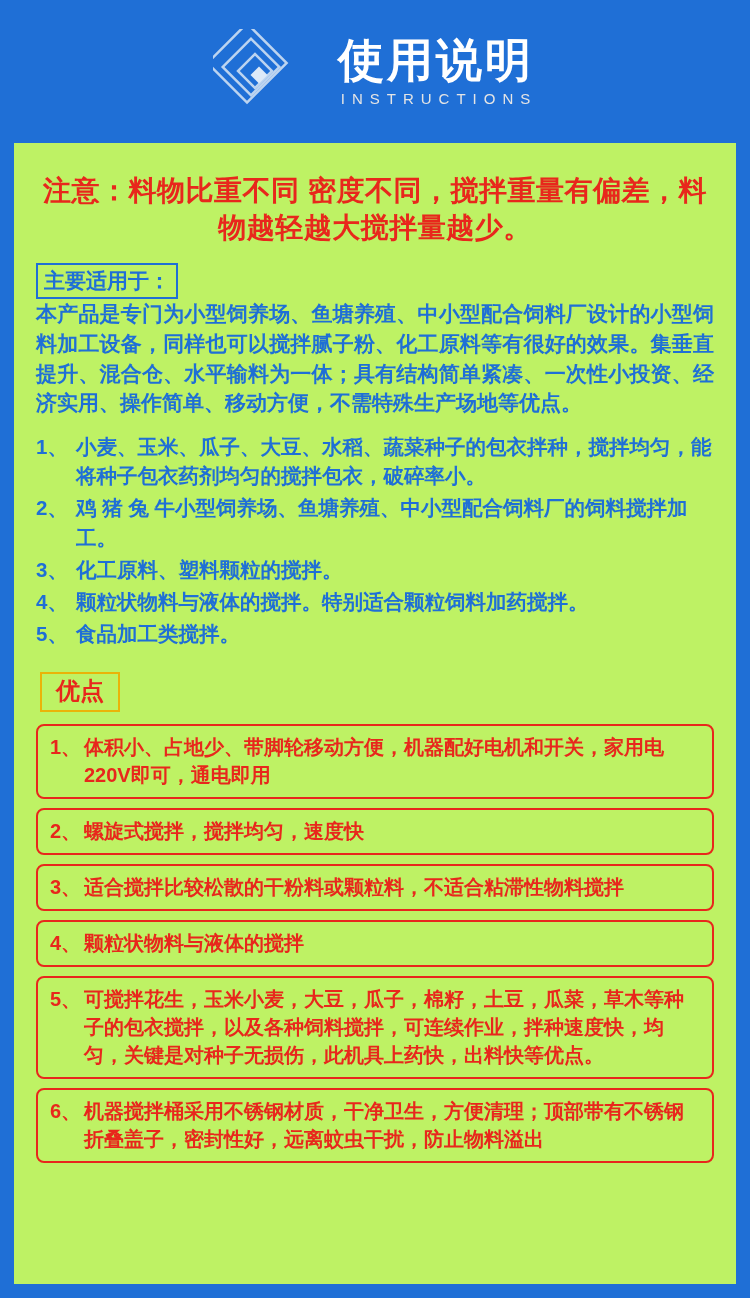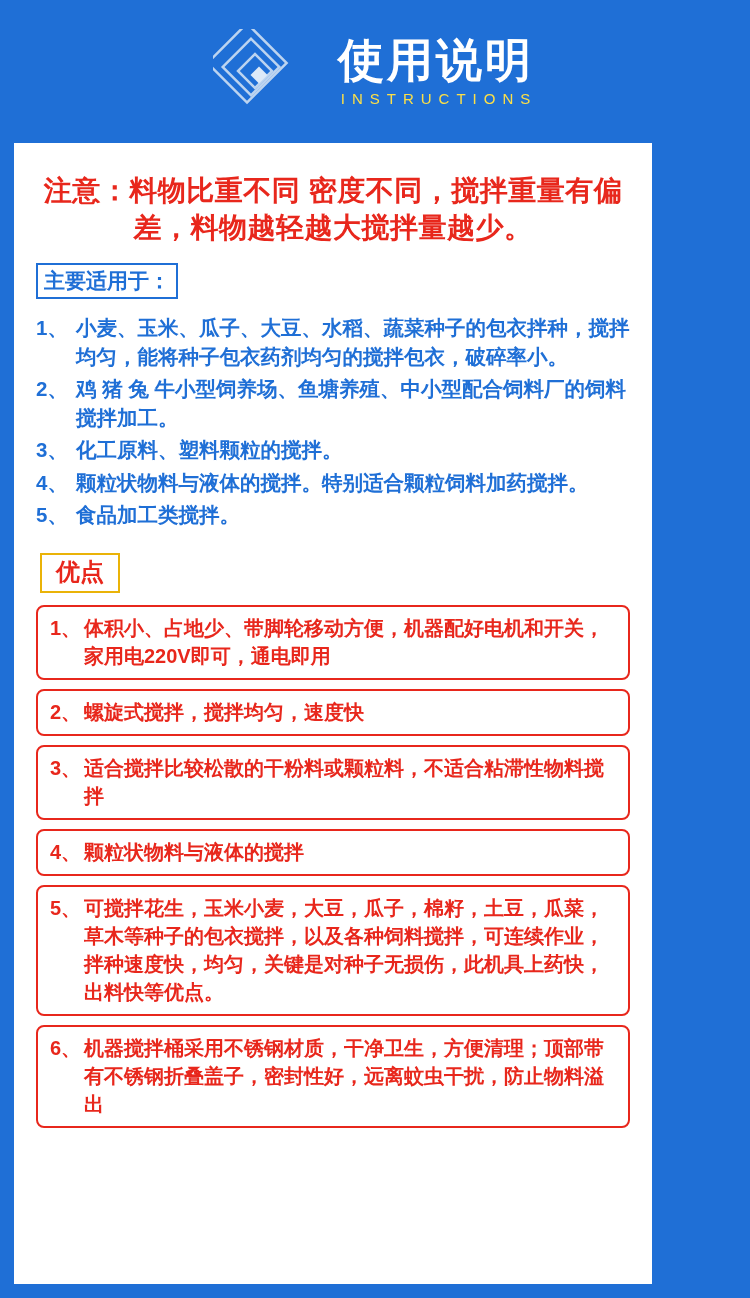--- a/index.html
+++ b/index.html
@@ -50,33 +50,33 @@
   .header-title {
     font-size: 46px;
     font-weight: bold;
     letter-spacing: 3px;
     line-height: 1.05;
     color: #ffffff;
   }
   .header-sub {
     font-size: 15px;
     letter-spacing: 7px;
-    color: #fde047;
+    color: #e5e5e5;
     margin-top: 6px;
     padding-left: 6px;
   }
 
   
   .card {
     position: absolute;
     left: 14px;
     top: 143px;
-    width: 638px;
+    width: 722px;
     height: 1141px;
-    background: #ffffff;
+    background: #bef264;
     box-sizing: border-box;
     padding: 26px 22px 10px 22px;
   }
 
   .notice {
     color: #e8271c;
     font-size: 28px;
     font-weight: bold;
     line-height: 1.32;
     text-align: center;
@@ -199,20 +199,21 @@
       </div>
     </div>
   </div>
 
   <div class="card">
 
     <div class="notice">注意：料物比重不同 密度不同，搅拌重量有偏差，料物越轻越大搅拌量越少。</div>
 
     <div class="intro">
       <div class="intro-label">主要适用于：</div>
+      <div class="intro-text">本产品是专门为小型饲养场、鱼塘养殖、中小型配合饲料厂设计的小型饲料加工设备，同样也可以搅拌腻子粉、化工原料等有很好的效果。集垂直提升、混合仓、水平输料为一体；具有结构简单紧凑、一次性小投资、经济实用、操作简单、移动方便，不需特殊生产场地等优点。</div>
     </div>
 
     <div class="uses">
       <div class="use-item">
         <span class="use-num">1、</span>
         <span class="use-text">小麦、玉米、瓜子、大豆、水稻、蔬菜种子的包衣拌种，搅拌均匀，能将种子包衣药剂均匀的搅拌包衣，破碎率小。</span>
       </div>
       <div class="use-item">
         <span class="use-num">2、</span>
         <span class="use-text">鸡 猪 兔 牛小型饲养场、鱼塘养殖、中小型配合饲料厂的饲料搅拌加工。</span>

